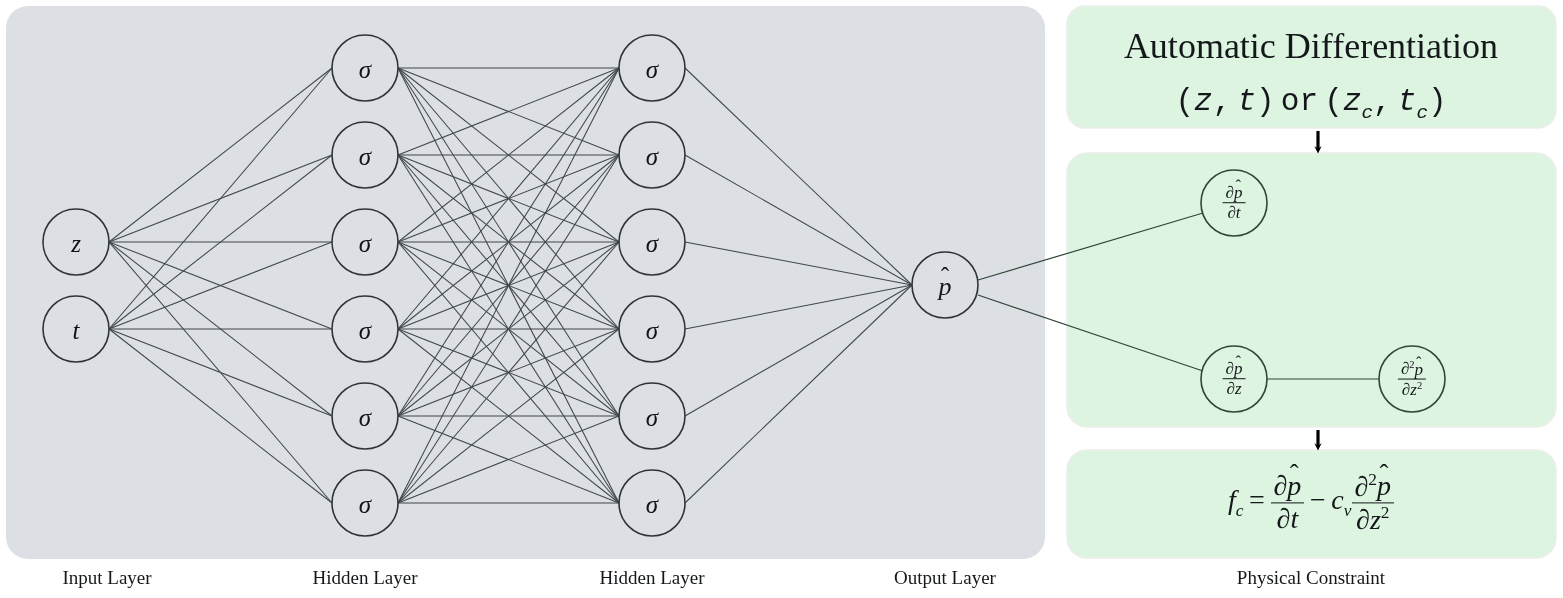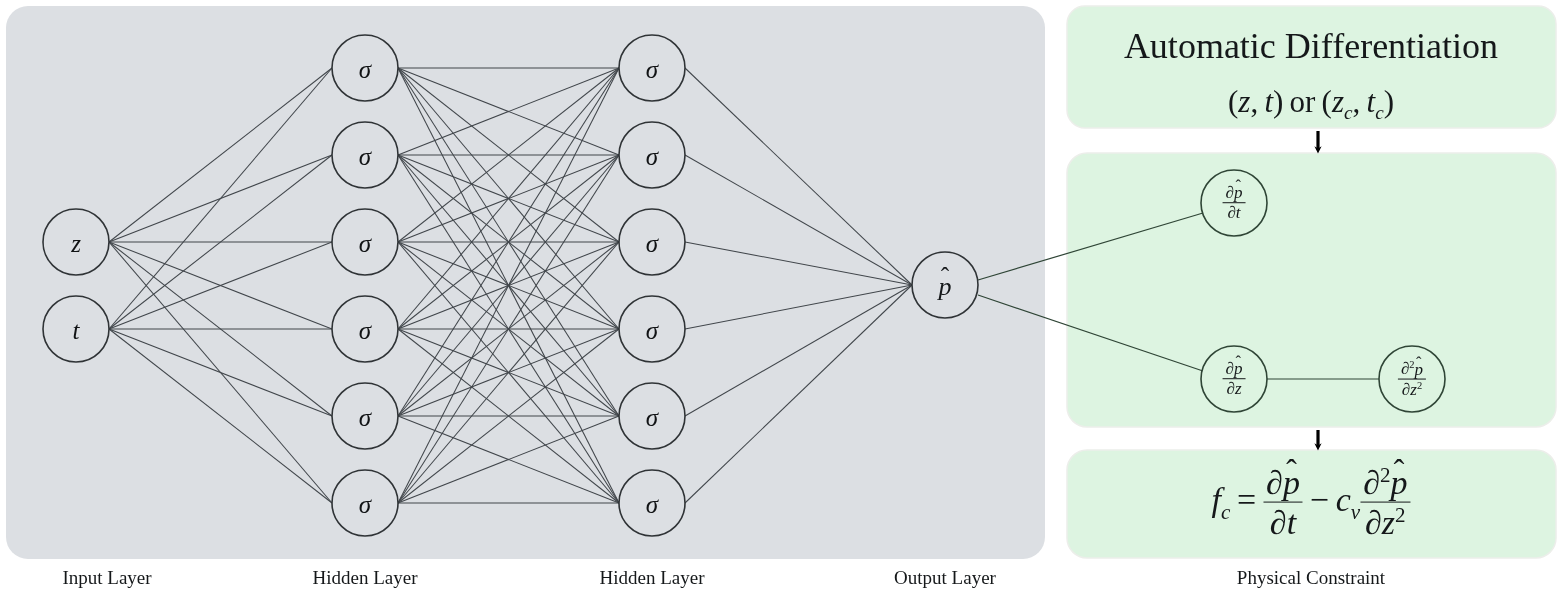--- a/index.html
+++ b/index.html
@@ -105,21 +105,21 @@
   .hat-wrap { position: relative; display: inline-block; }
   .hat-wrap > .hatc {
     position: absolute;
     left: 50%;
     top: -0.38em;
     transform: translateX(-46%);
     font-size: 0.95em;
     font-style: normal;
   }
   .dnode { font-size: 17px; }
-  .deq { font-size: 34px; }
+  .deq { font-size: 28px; }
   .dsub { font-size: 31px; }
 </style>
 </head>
 <body>
 
 <div id="stage">
 
   <svg class="diagram" viewBox="0 0 1563 598">
     <defs>
       <marker id="arrowhead" markerWidth="9" markerHeight="9" refX="4.5" refY="4.2" orient="auto" markerUnits="userSpaceOnUse">
@@ -260,21 +260,21 @@
 
     <text class="box-title" x="1311" y="58">Automatic Differentiation</text>
   </svg>
 
   <div class="mathlayer">
 
     <div class="mbox" style="left:945px; top:287px; font-size:26px;">
       <span class="hat-wrap it"><span class="hatc">̂</span>p</span>
     </div>
 
-    <div class="mbox dsub" style="left:1311px; top:104px;">
+    <div class="mbox dsub" style="left:1311px; top:104px;font-family:Liberation Mono, monospace;">
       <span class="up">(</span><span class="it">z</span><span class="up">, </span><span class="it">t</span><span class="up">)</span><span class="up"> or </span><span class="up">(</span><span class="it">z</span><sub class="sb">c</sub><span class="up">, </span><span class="it">t</span><sub class="sb">c</sub><span class="up">)</span>
     </div>
 
     <div class="mbox dnode" style="left:1234px; top:203px;">
       <span class="frac">
         <span class="num"><span class="up">∂</span><span class="hat-wrap it"><span class="hatc">̂</span>p</span></span>
         <span class="den"><span class="up">∂</span><span class="it">t</span></span>
       </span>
     </div>
 

